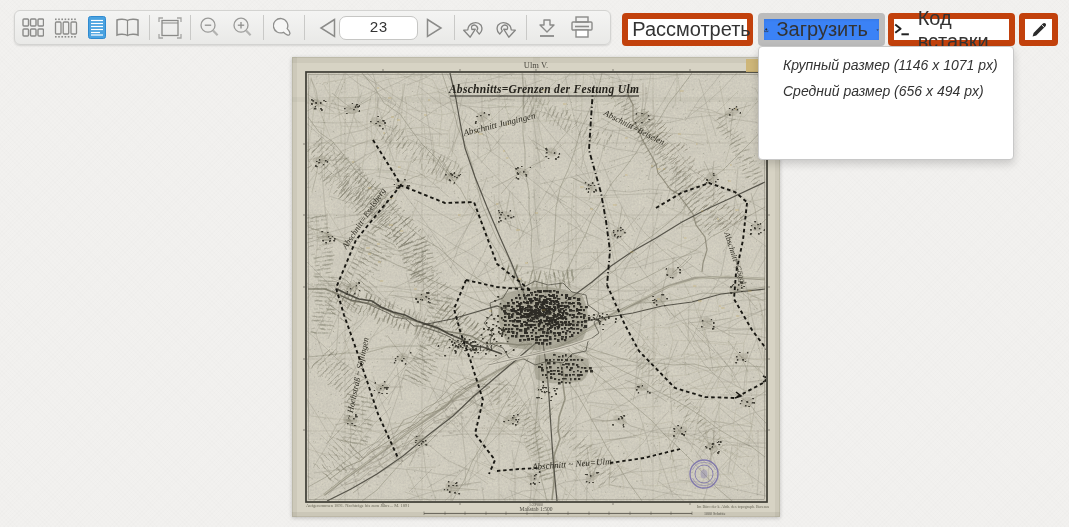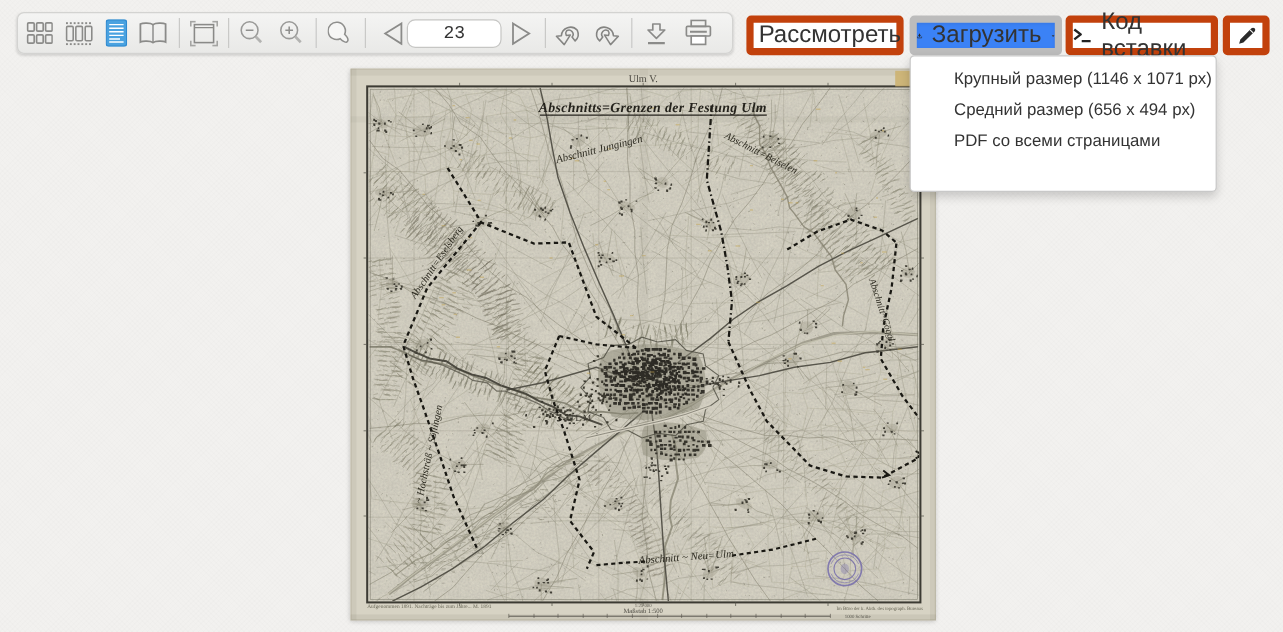--- a/index.html
+++ b/index.html
@@ -8,21 +8,21 @@
  background-image:repeating-linear-gradient(45deg,rgba(0,0,0,.008) 0 1px,rgba(255,255,255,.015) 1px 3px),repeating-linear-gradient(-45deg,rgba(0,0,0,.008) 0 1px,rgba(255,255,255,.012) 1px 3px);}
 .abs{position:absolute;}
 #toolbar{left:14px;top:10px;width:597px;height:35px;background:linear-gradient(#f4f4f3,#e9e9e7);
  border:1px solid #d3d3d1;border-radius:6px;box-shadow:0 1px 2px rgba(0,0,0,.12);box-sizing:border-box;}
 .sep{position:absolute;top:4px;width:1px;height:25px;background:#c9c9c7;}
 .ticon{position:absolute;top:0;height:33px;display:flex;align-items:center;justify-content:center;}
 .btn{position:absolute;top:13px;height:33px;box-sizing:border-box;background:#fff;border:6px solid #c2410c;
  border-radius:4px;display:flex;align-items:center;justify-content:center;font-size:20px;color:#333;}
 #menu{left:758px;top:46px;width:256px;height:114px;background:#fff;border:1px solid #c8c8c8;
  border-radius:4px;box-shadow:0 4px 8px rgba(0,0,0,.17);box-sizing:border-box;padding:5px 0;z-index:10;}
-#menu div{height:26px;line-height:26px;padding-left:36px;font-size:14px;color:#333;white-space:nowrap;}
+#menu div{height:26px;line-height:26px;padding-left:24px;font-size:14px;color:#333;white-space:nowrap;font-style:italic;}
 #pgnum{left:339px;top:16px;width:79px;height:24px;background:#fff;border:1px solid #c6c6c4;border-radius:7px;
  box-sizing:border-box;text-align:center;font-size:15px;color:#333;line-height:22px;position:absolute;font-family:Liberation Mono, monospace;}
 </style>
 </head>
 <body>
 
 <div class="abs" id="mapwrap" style="left:292px;top:57px;width:488px;height:460px;box-shadow:0 1px 4px rgba(0,0,0,.22);">
 <svg width="488" height="460" viewBox="0 0 488 460">
       <defs>
 <filter id="ns1" x="0%" y="0%" width="100%" height="100%">
@@ -555,14 +555,13 @@
 <div class="btn" style="left:1019px;width:39px;">
 <svg width="18" height="18" viewBox="0 0 18 18">
       <path d="M2.6 15.4 L3.6 11.9 L12.9 2.6 C13.6 1.9 14.8 1.9 15.5 2.6 C16.2 3.3 16.2 4.5 15.5 5.2 L6.2 14.5 L2.6 15.4 Z" fill="#2b2b2b"></path>
       <path d="M11.7 3.8 L14.3 6.4" stroke="#fff" stroke-width="0.9"></path>
     </svg>
   </div>
 
 <div class="abs" id="menu">
 <div>Крупный размер (1146 x 1071 px)</div>
 <div>Средний размер (656 x 494 px)</div>
-<div>PDF со всеми страницами</div>
 </div>
 
 </body></html>

